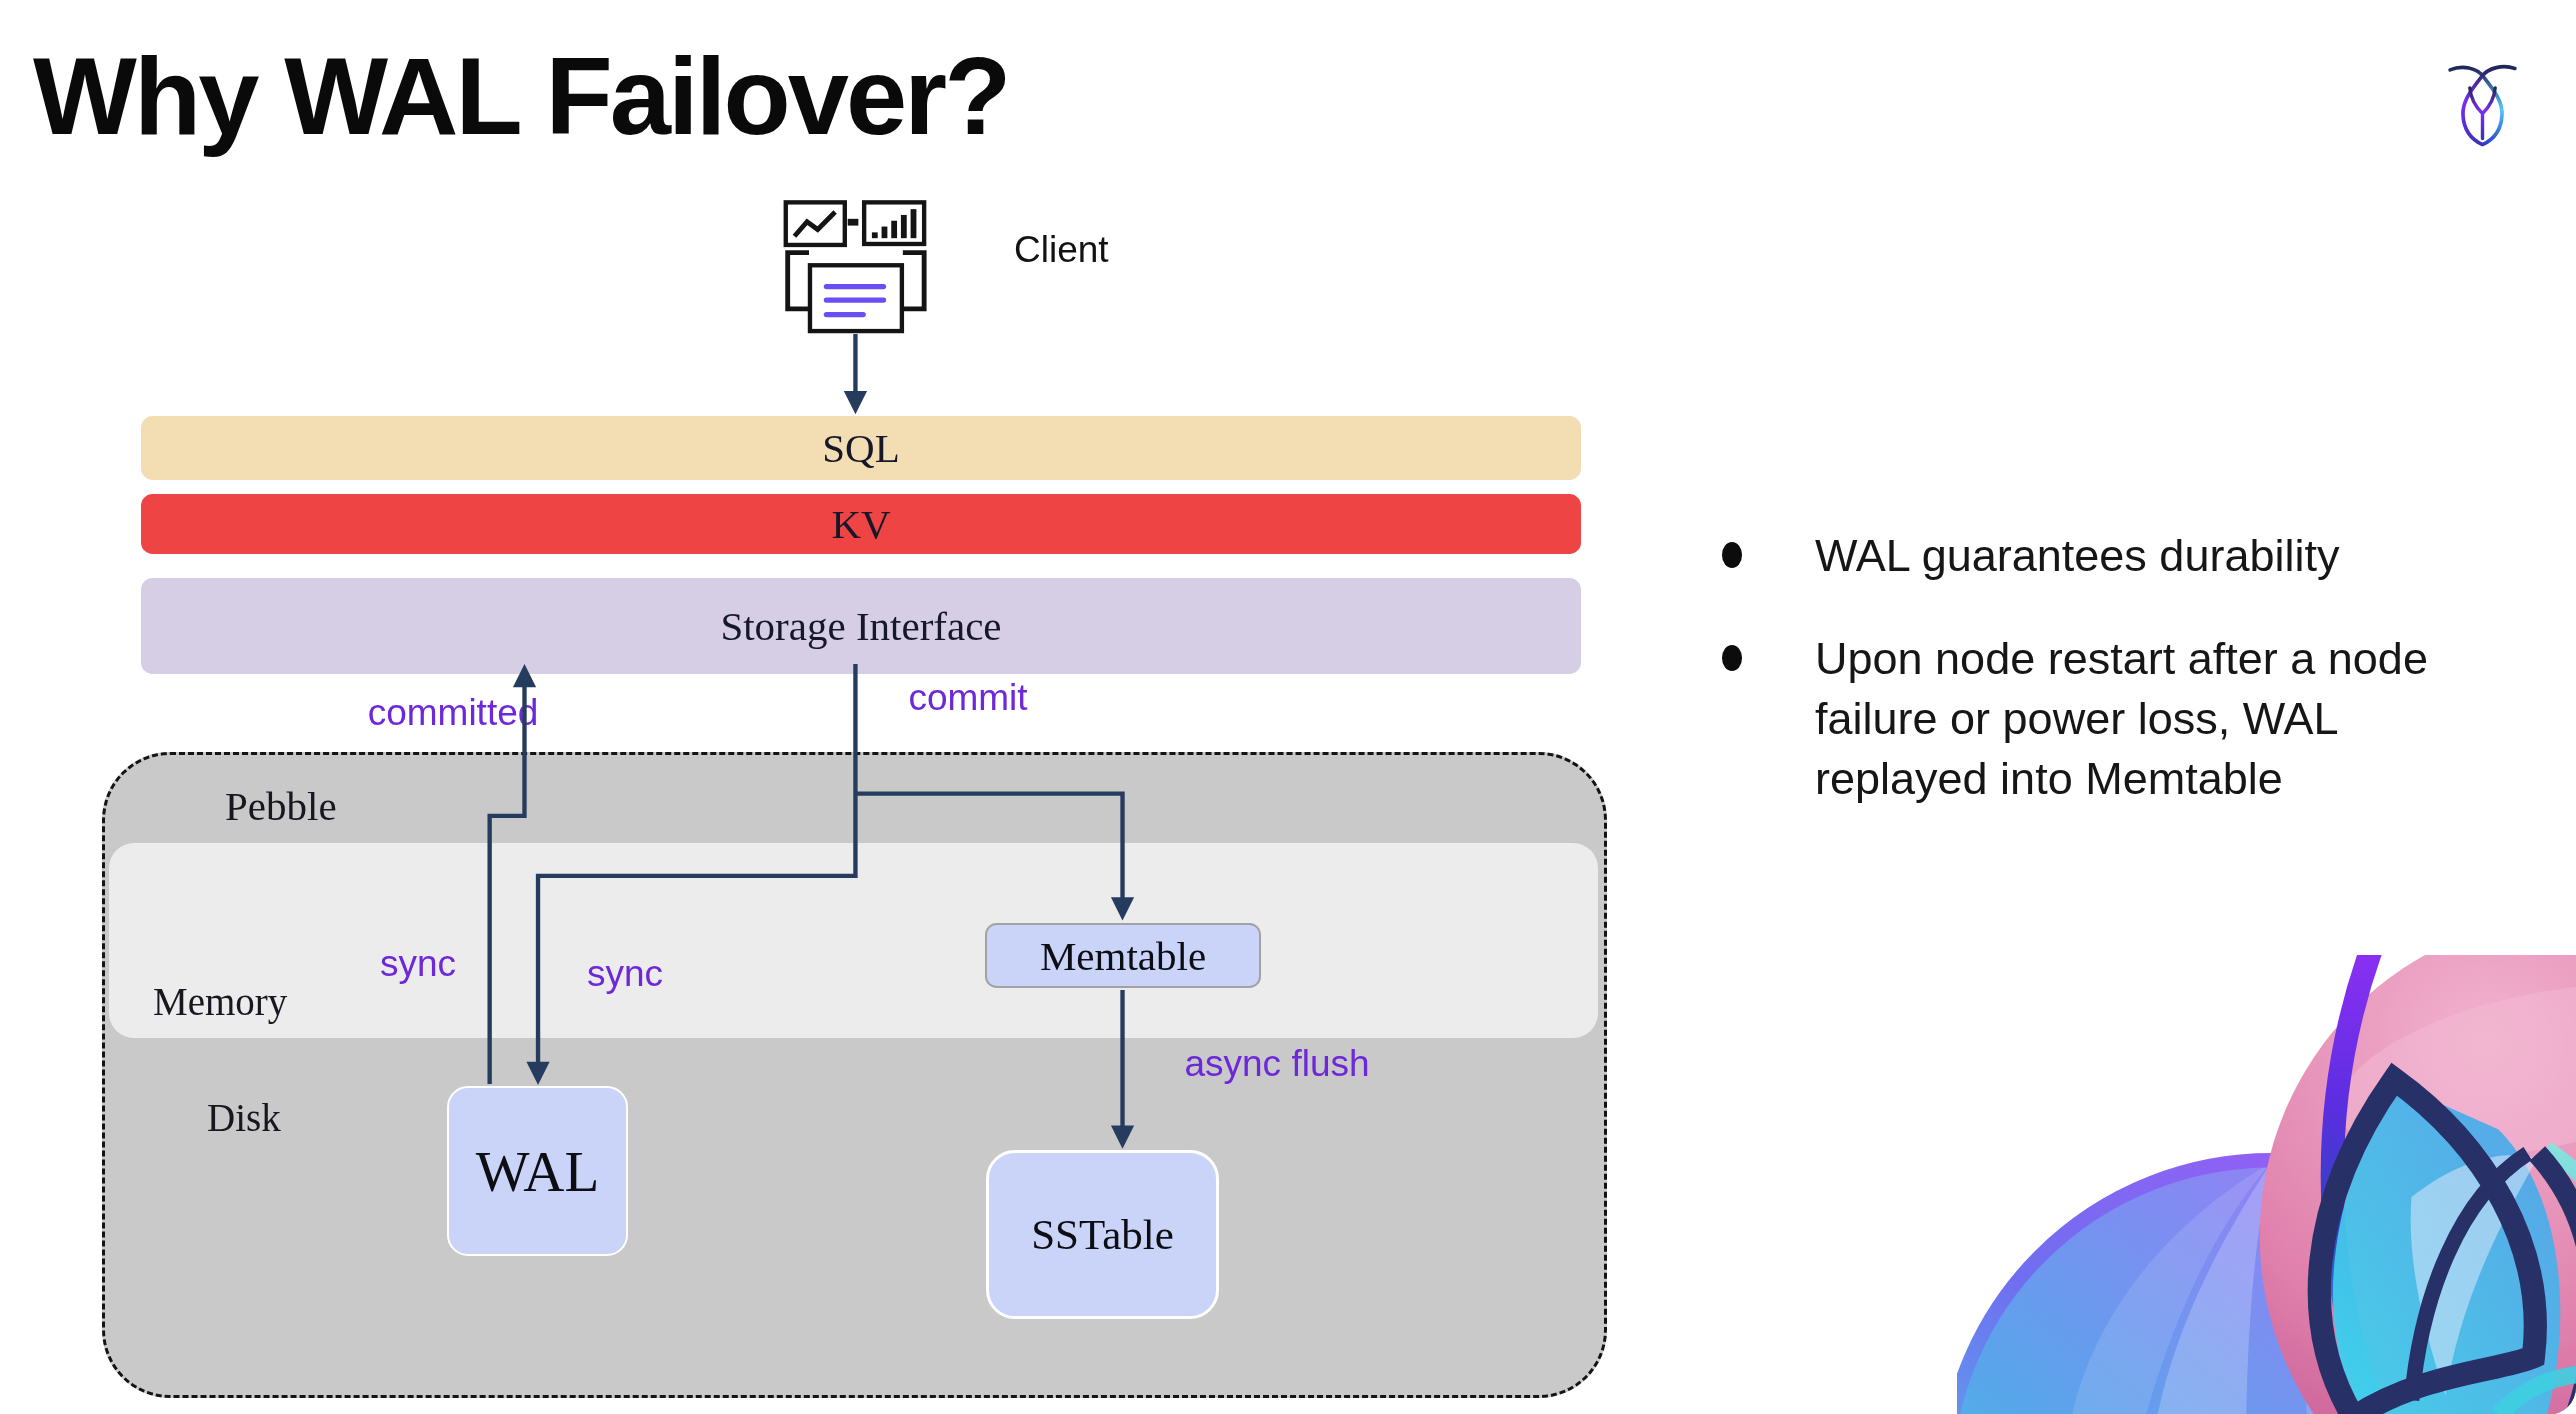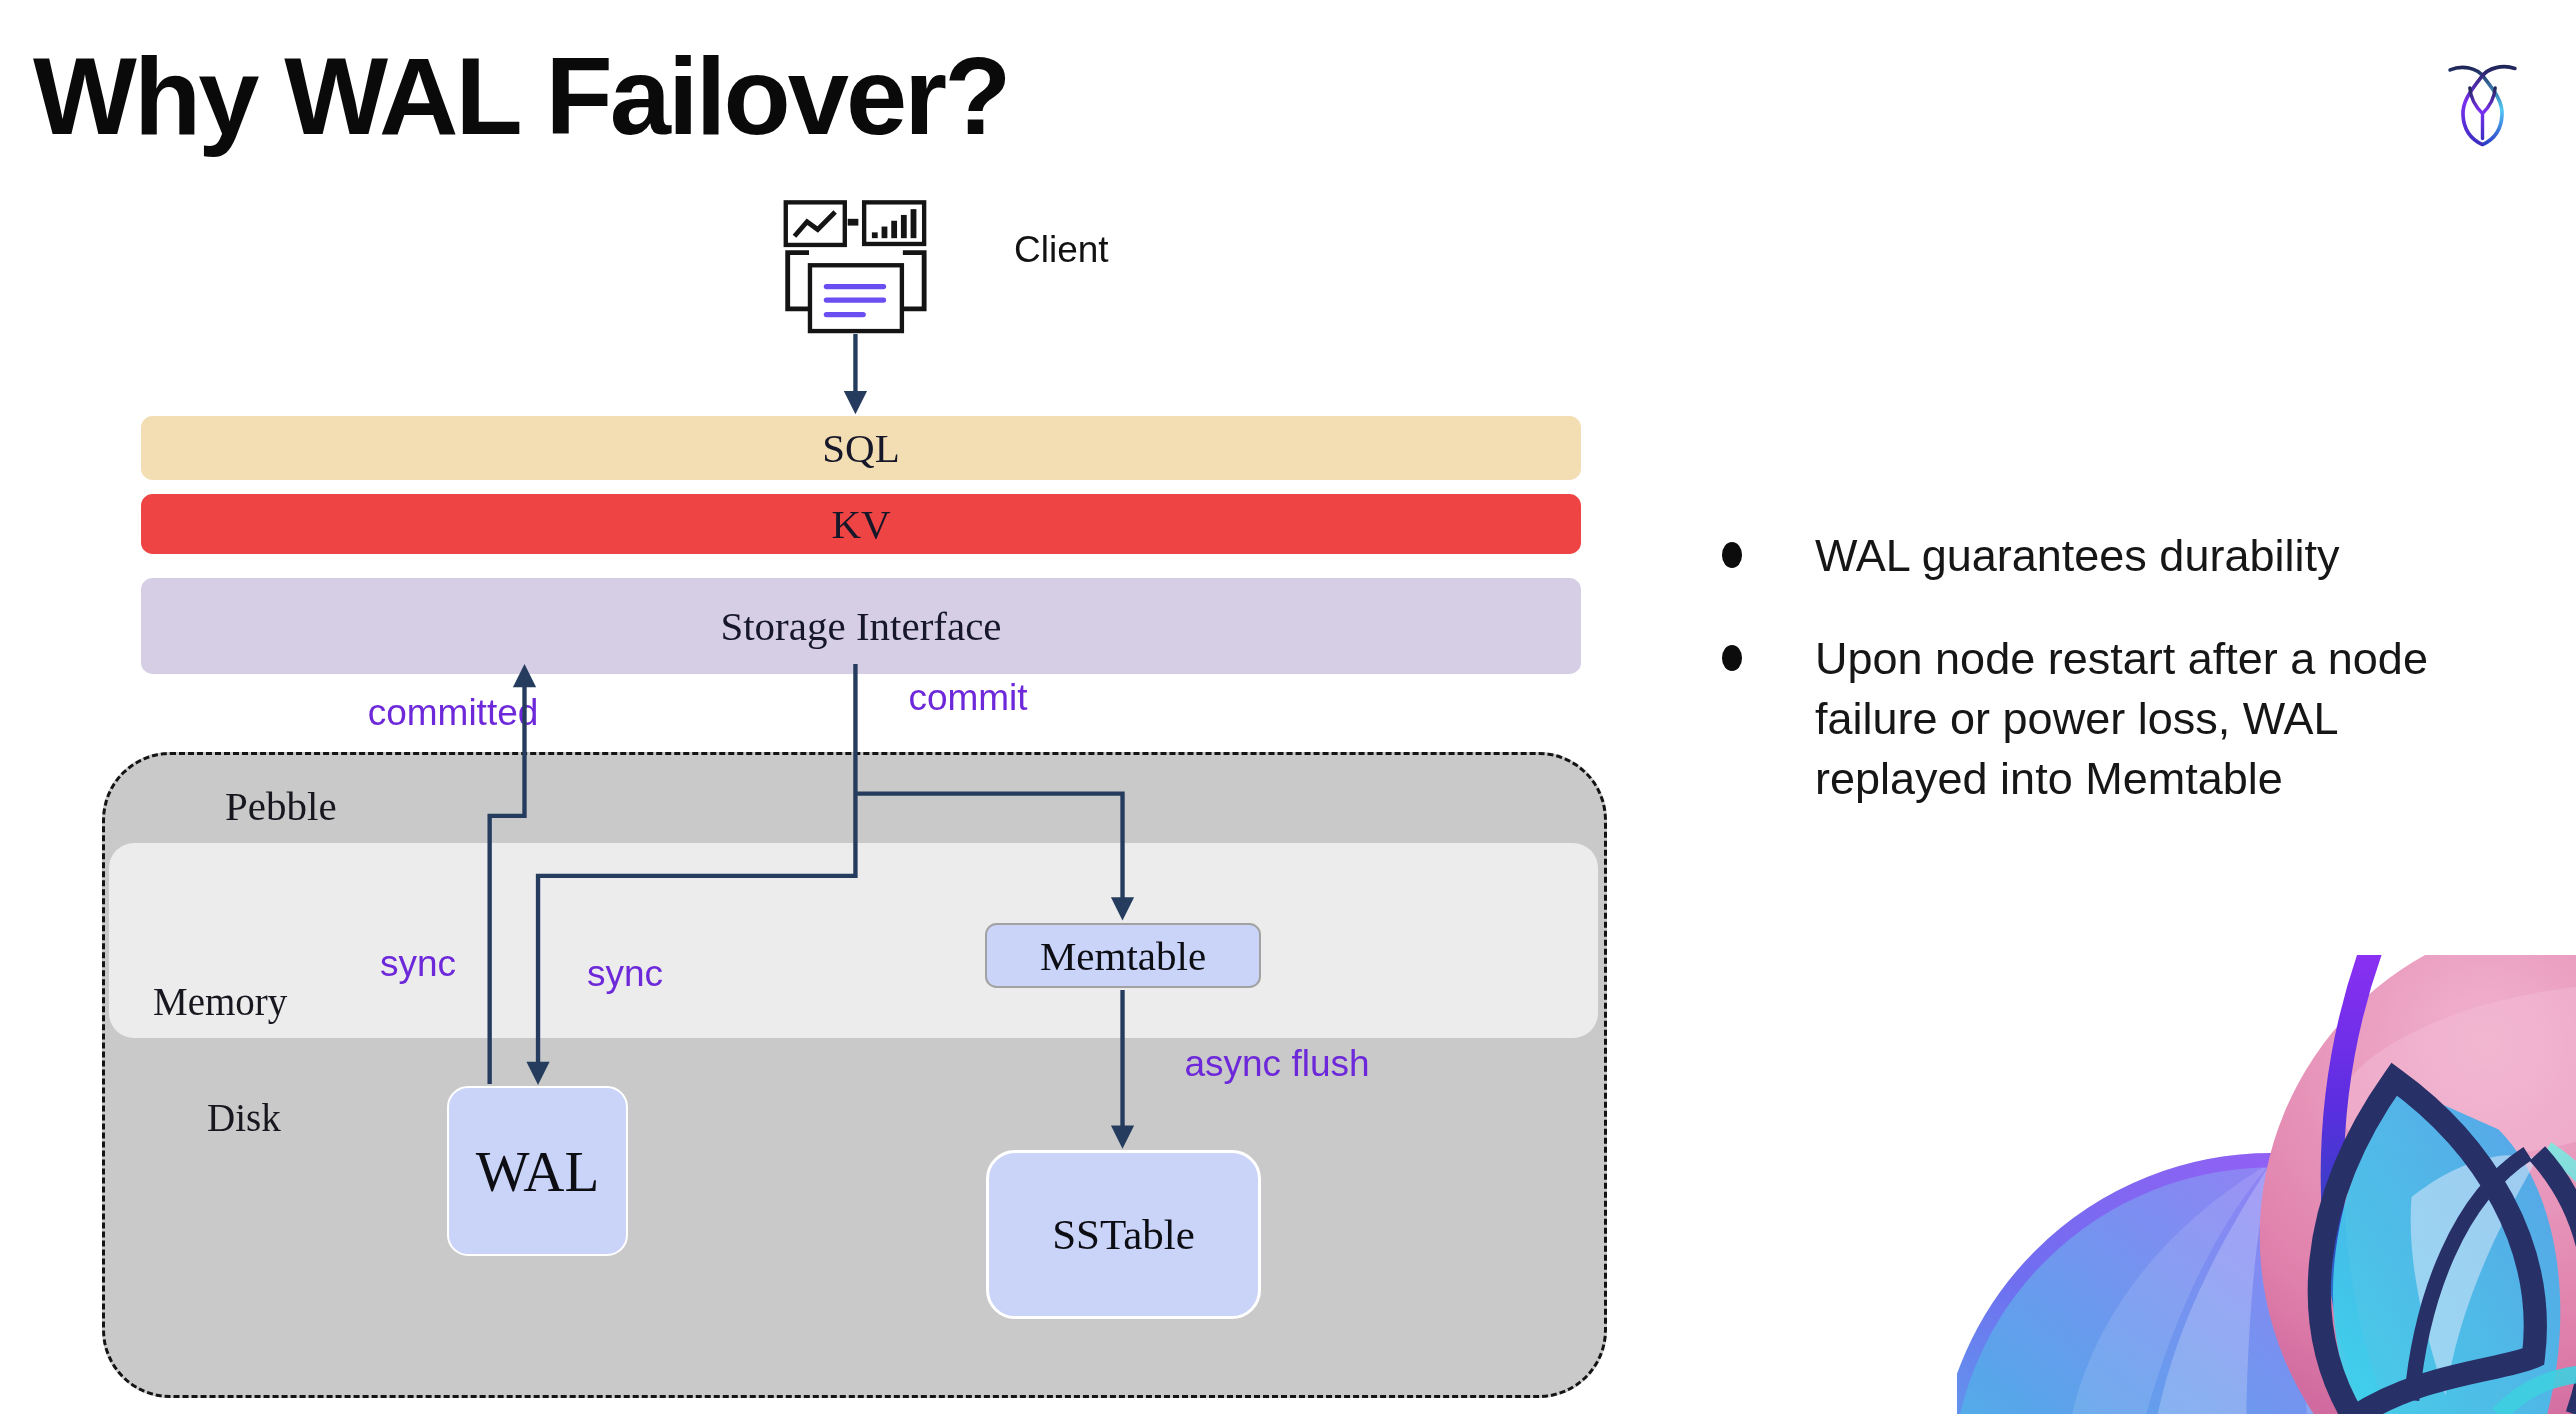--- a/index.html
+++ b/index.html
@@ -1,17 +1,17 @@
 <!DOCTYPE html>
 <html><head>
 <meta charset="utf-8">
 <style>
   html,body{margin:0;padding:0;background:#fff;}
   .slide{position:relative;width:2576px;height:1415px;background:#ffffff;overflow:hidden;
-         font-family:"Liberation Sans",sans-serif;color:#111;}
+         font-family:"Liberation Sans",sans-serif;color:#111;border-radius:28px;}
 
   
   .title{position:absolute;left:33px;top:35px;font-size:110px;font-weight:800;
          letter-spacing:-2.9px;color:#0a0a0a;line-height:1.1;margin:0;
          font-family:"Liberation Sans",sans-serif;}
 
   
   .bar{position:absolute;left:141px;width:1440px;border-radius:11.6px;
        display:flex;align-items:center;justify-content:center;
        font-family:"Liberation Serif",serif;font-size:41px;color:#17172a;}
@@ -27,21 +27,21 @@
   .serif-label{position:absolute;font-family:"Liberation Serif",serif;font-size:39px;color:#17171f;}
   .lbl-pebble{left:225px;top:782px;font-size:41px;}
   .lbl-memory{left:153px;top:979px;}
   .lbl-disk{left:207px;top:1095px;}
 
   
   .node{position:absolute;background:#c9d4f8;display:flex;align-items:center;justify-content:center;
         font-family:"Liberation Serif",serif;font-weight:normal;color:#0d0d14;box-sizing:border-box;}
   .node.wal{left:447px;top:1086px;width:181px;height:170px;border:2.9px solid #ffffff;border-radius:21px;font-size:57px;}
   .node.memtable{left:985px;top:923px;width:276px;height:65px;border:2.9px solid #a2a2a2;border-radius:11.6px;font-size:41px;}
-  .node.sstable{left:986px;top:1150px;width:275px;height:169px;border:3.9px solid #ffffff;border-radius:29px;font-size:43px;}
+  .node.sstable{left:986px;top:1150px;width:233px;height:169px;border:3.9px solid #ffffff;border-radius:29px;font-size:43px;}
 
   
   .edge-label{position:absolute;transform:translate(-50%,-50%);font-size:37px;color:#6d28d9;
               font-family:"Liberation Sans",sans-serif;white-space:nowrap;}
   .lbl-committed{left:453px;top:713px;}
   .lbl-commit{left:968px;top:698px;}
   .lbl-sync-left{left:418px;top:964px;}
   .lbl-sync-right{left:625px;top:974px;}
   .lbl-async{left:1277px;top:1064px;}
   .lbl-client{position:absolute;left:1014px;top:250px;transform:translate(0,-50%);

